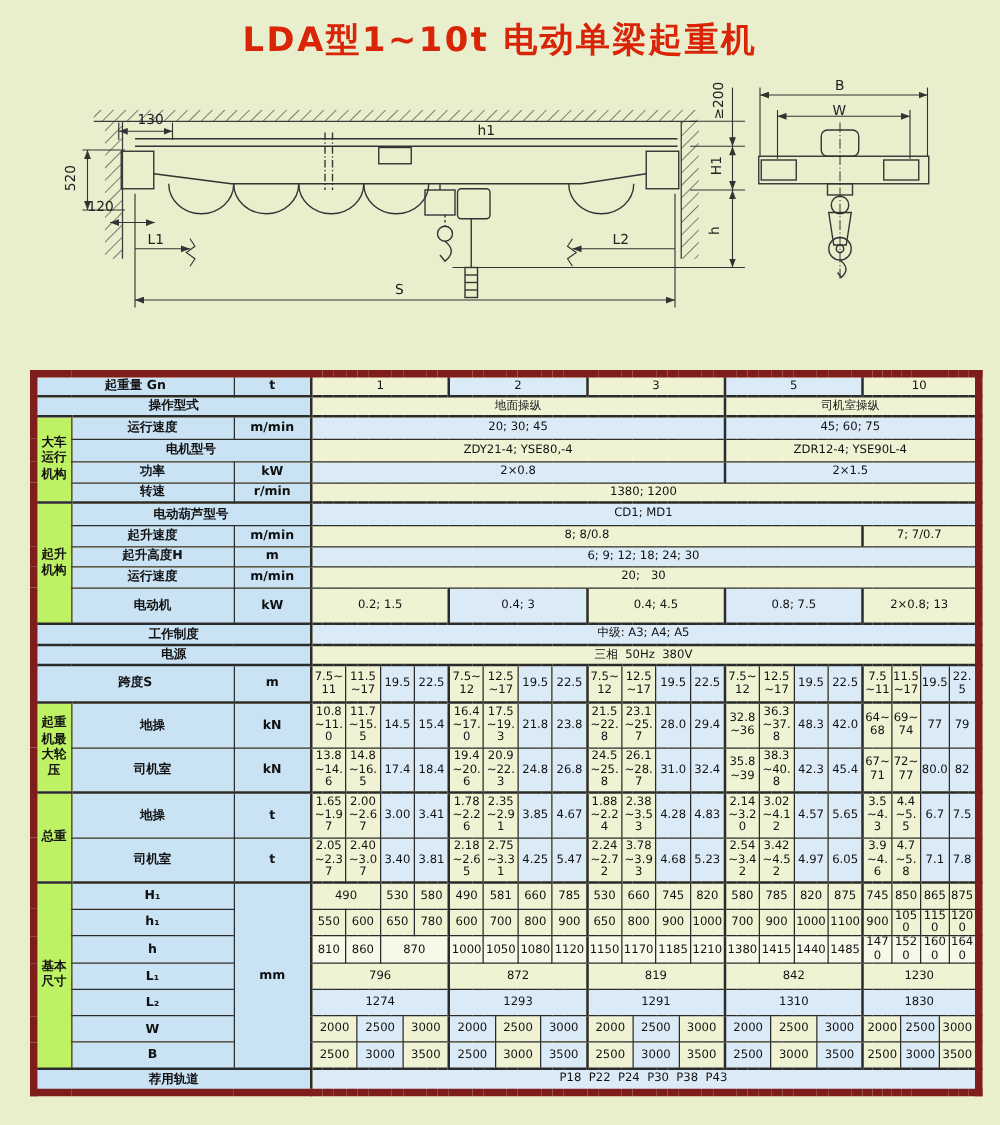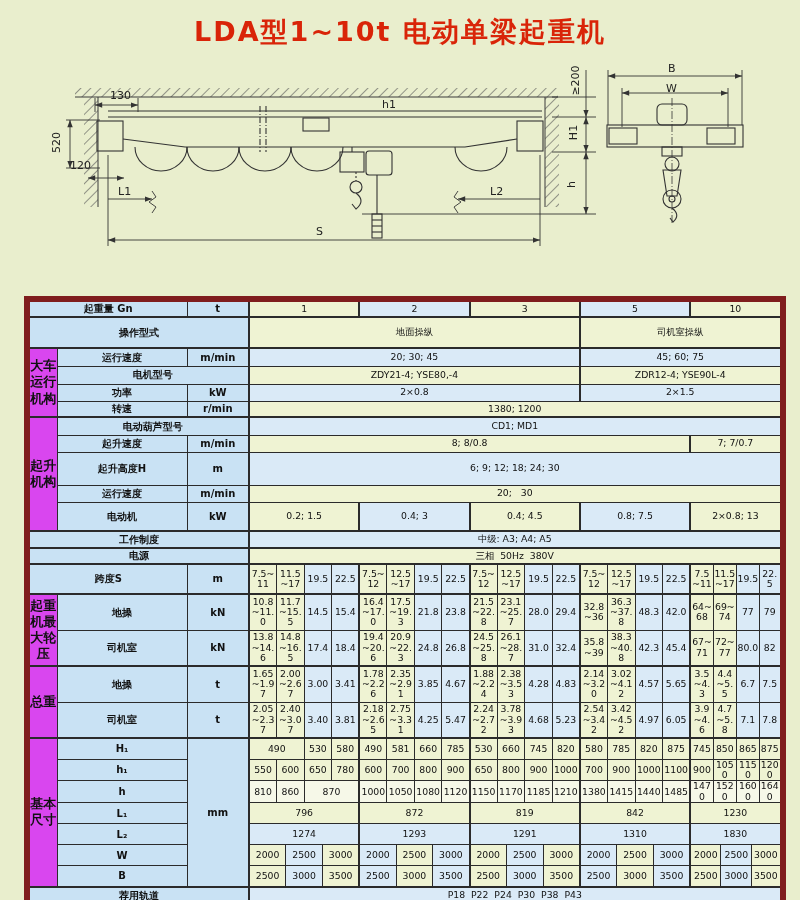--- a/index.html
+++ b/index.html
@@ -6,21 +6,21 @@
   body{width:800px;height:900px;background:#e9eecd;font-family:"DejaVu Sans",sans-serif;overflow:hidden;position:relative;color:#111;}
   .title{position:absolute;top:14px;left:0;width:800px;text-align:center;font-size:27px;font-weight:bold;color:#d92408;letter-spacing:2px;}
   #draw{position:absolute;top:56px;left:0;width:800px;height:244px;}
   #draw svg{position:absolute;top:0;left:0;}
   .dim{position:absolute;font-size:11px;color:#222;white-space:nowrap;}
   .rot{transform:rotate(-90deg);transform-origin:center;}
   
   #spec{position:absolute;top:296px;left:24px;width:756px;border-collapse:collapse;table-layout:fixed;border:6px solid #7f1d1d;background:#eff3d3;padding-left:44px;}
   #spec td{border:1px solid #2b2b2b;text-align:center;vertical-align:middle;padding:0;font-size:9.3px;line-height:1.12;word-break:break-all;overflow:hidden;}
   #spec td.lab{background:#c9e2f4;font-weight:bold;font-size:10px;word-break:keep-all;}
-  #spec td.vlab{background:#d946ef;font-weight:bold;font-size:13px;line-height:1.25;}
+  #spec td.vlab{background:#bef264;font-weight:bold;font-size:10px;line-height:1.25;}
   #spec td.cy{background:#eff3d3;}
   #spec td.cb{background:#daeaf7;}
   #spec td.cw{background:#f6f8e8;}
   #spec td.gb{border-left-width:2px;}
   #spec tr.sec td{border-top-width:2px;}
 </style>
 </head>
 <body>
 
 <div class="title">LDA型1~10t 电动单梁起重机</div>
@@ -202,21 +202,21 @@
   <tbody>
       <tr style="height: 18px;">
         <td colspan="2" class="lab">起重量 Gn</td>
         <td class="lab">t</td>
         <td colspan="12" class="cy gb">1</td>
         <td colspan="12" class="cb gb">2</td>
         <td colspan="12" class="cy gb">3</td>
         <td colspan="12" class="cb gb">5</td>
         <td colspan="12" class="cy gb">10</td>
       </tr>
-      <tr class="sec" style="height: 31px;">
+      <tr class="sec" style="height: 16px;">
         <td colspan="3" class="lab">操作型式</td>
         <td colspan="36" class="cy gb">地面操纵</td>
         <td colspan="24" class="cy gb">司机室操纵</td>
       </tr>
       <tr class="sec" style="height: 18px;">
         <td rowspan="4" class="vlab">大车运行机构</td>
         <td class="lab">运行速度</td>
         <td class="lab">m/min</td>
         <td colspan="36" class="cb gb">20; 30; 45</td>
         <td colspan="24" class="cb gb">45; 60; 75</td>
@@ -241,21 +241,21 @@
         <td rowspan="5" class="vlab">起升机构</td>
         <td colspan="2" class="lab">电动葫芦型号</td>
         <td colspan="60" class="cb gb">CD1; MD1</td>
       </tr>
       <tr style="height: 17px;">
         <td class="lab">起升速度</td>
         <td class="lab">m/min</td>
         <td colspan="48" class="cy gb">8; 8/0.8</td>
         <td colspan="12" class="cy gb">7; 7/0.7</td>
       </tr>
-      <tr style="height: 33px;">
+      <tr style="height: 16px;">
         <td class="lab">起升高度H</td>
         <td class="lab">m</td>
         <td colspan="60" class="cb gb">6; 9; 12; 18; 24; 30</td>
       </tr>
       <tr style="height: 17px;">
         <td class="lab">运行速度</td>
         <td class="lab">m/min</td>
         <td colspan="60" class="cy gb">20;&nbsp;&nbsp;&nbsp;30</td>
       </tr>
       <tr style="height: 29px;">

